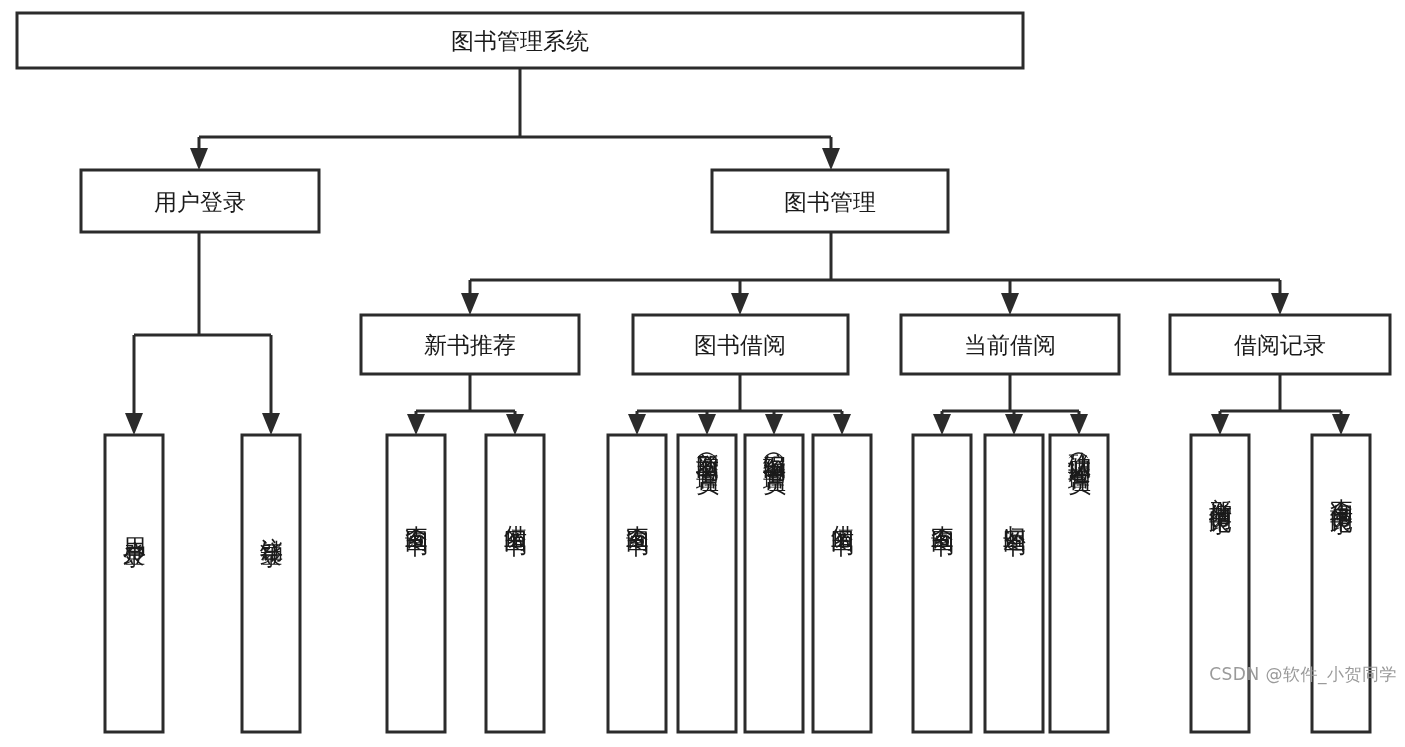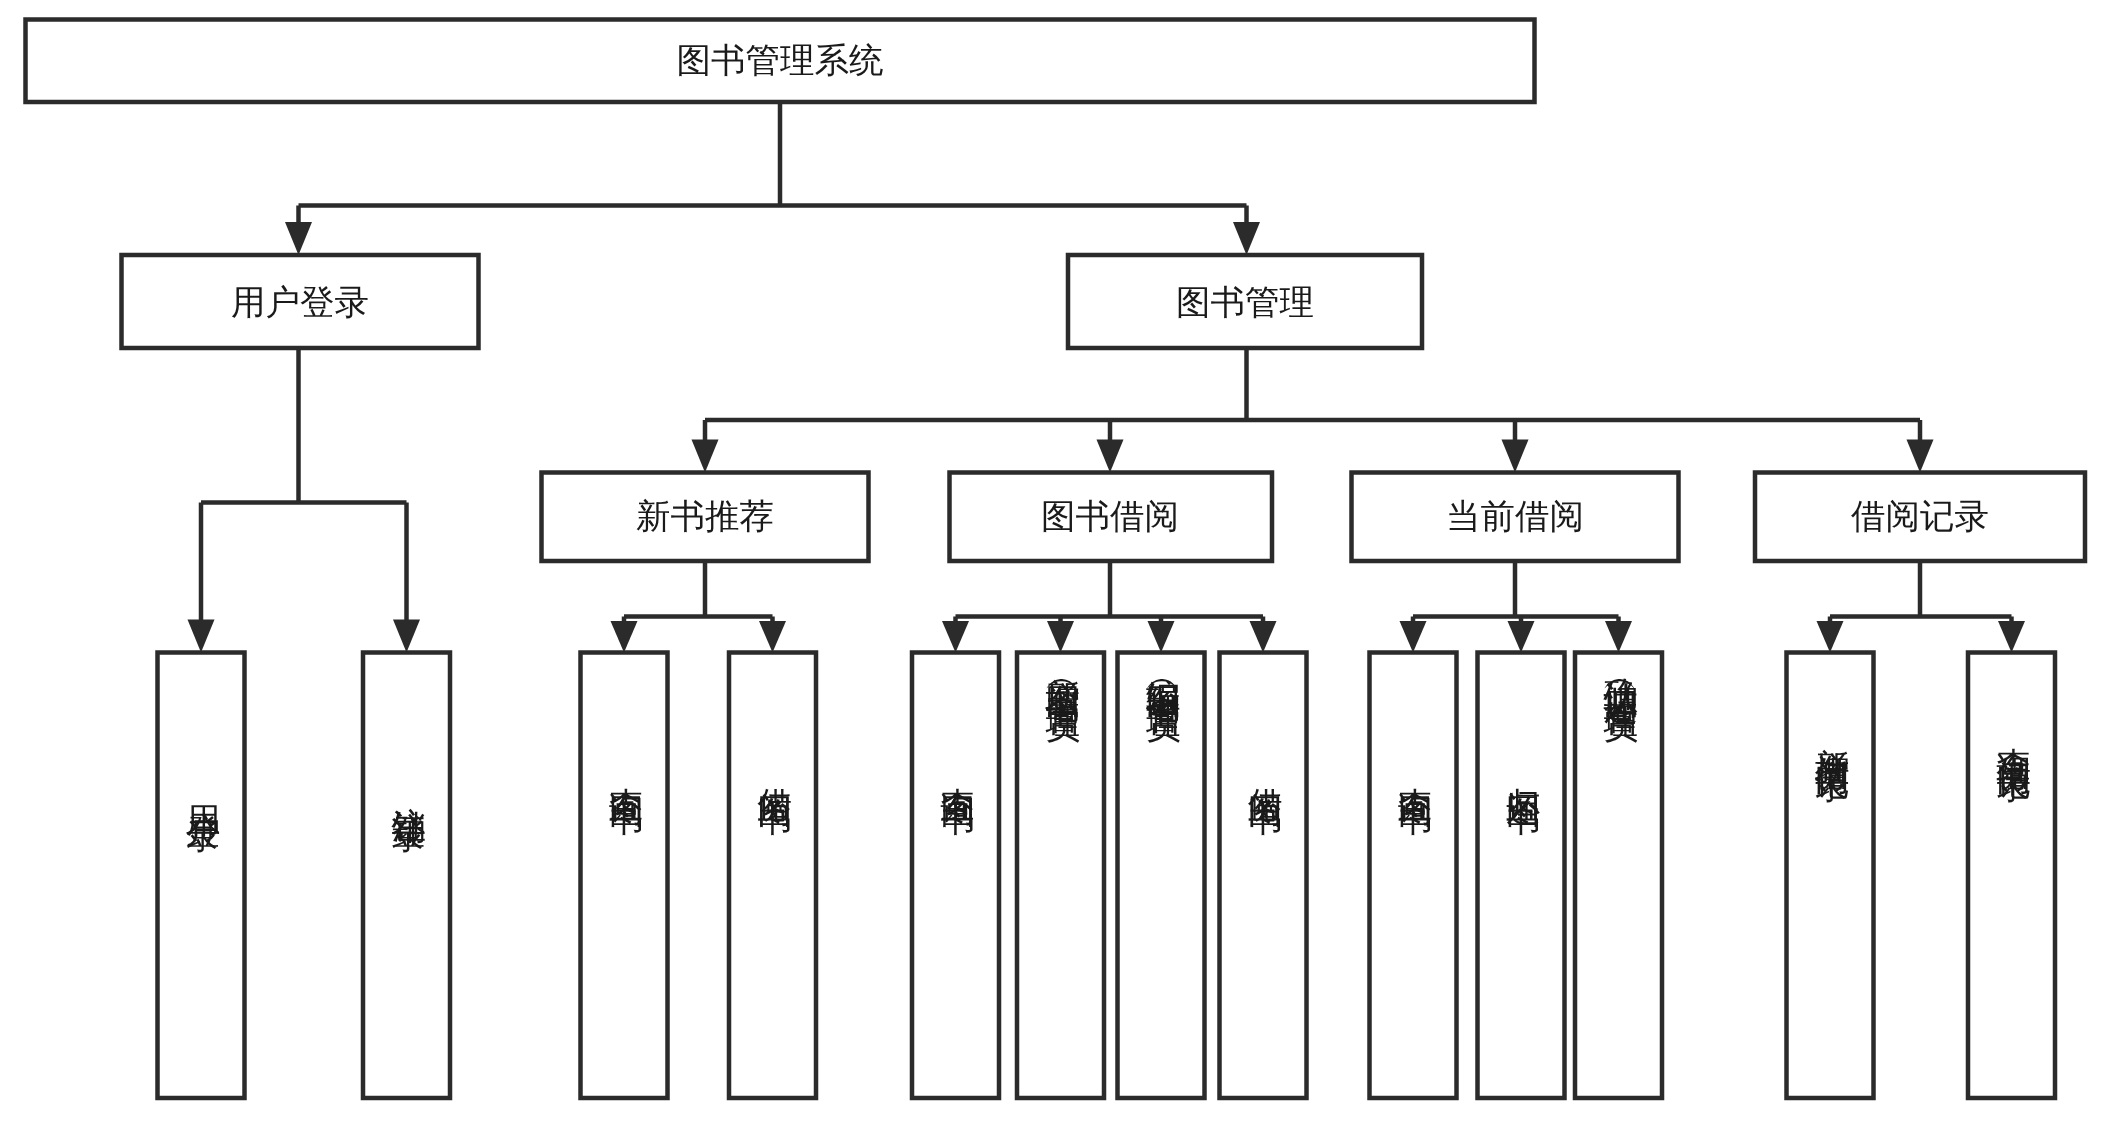--- a/index.html
+++ b/index.html
@@ -228,14 +228,15 @@
       <rect class="node-rect" x="1191" y="435" width="58" height="297"></rect>
       <text class="node-label-vertical" x="1221" y="489">新增借阅记录</text>
     </g>
     <g>
       <rect class="node-rect" x="1312" y="435" width="58" height="297"></rect>
       <text class="node-label-vertical" x="1342" y="489">查询借阅记录</text>
     </g>
 
   </svg>
 
+  <div class="watermark">CSDN @软件_小贺同学</div>
 
 </div>
 
 </body></html>

